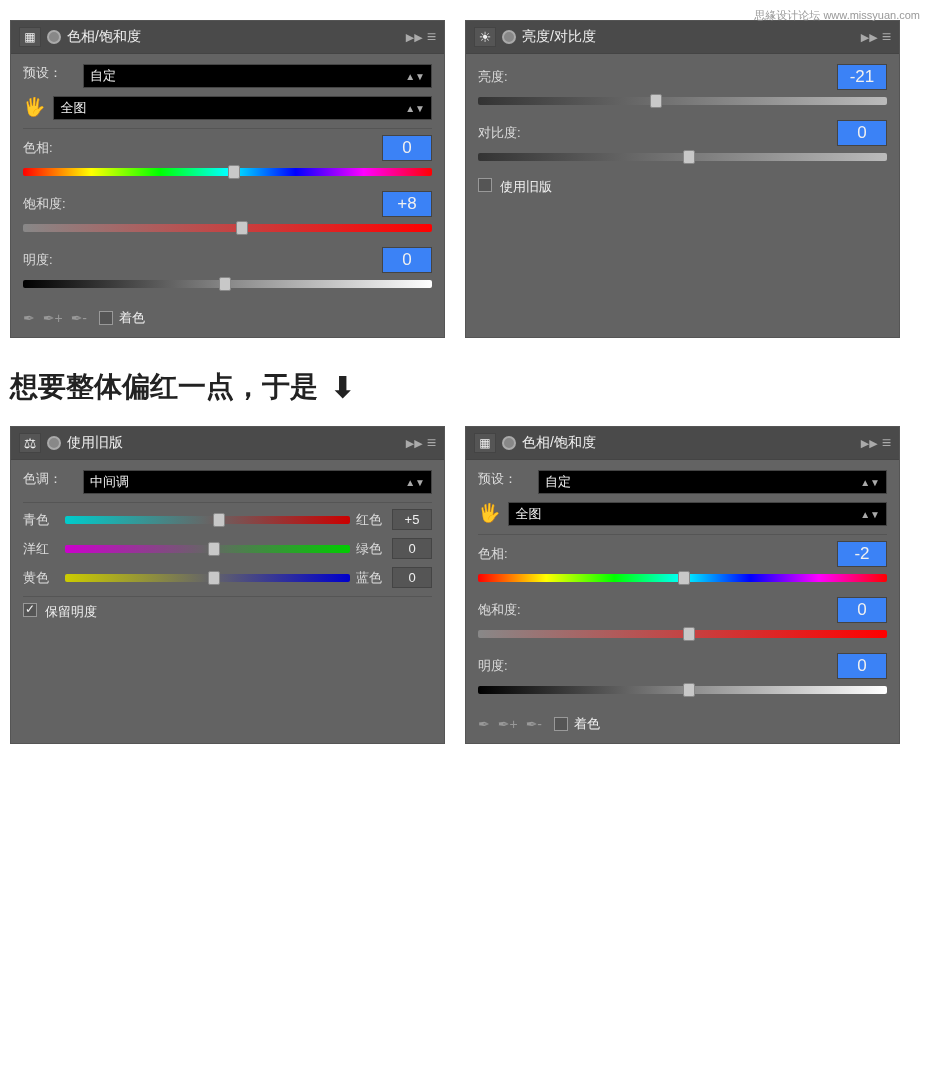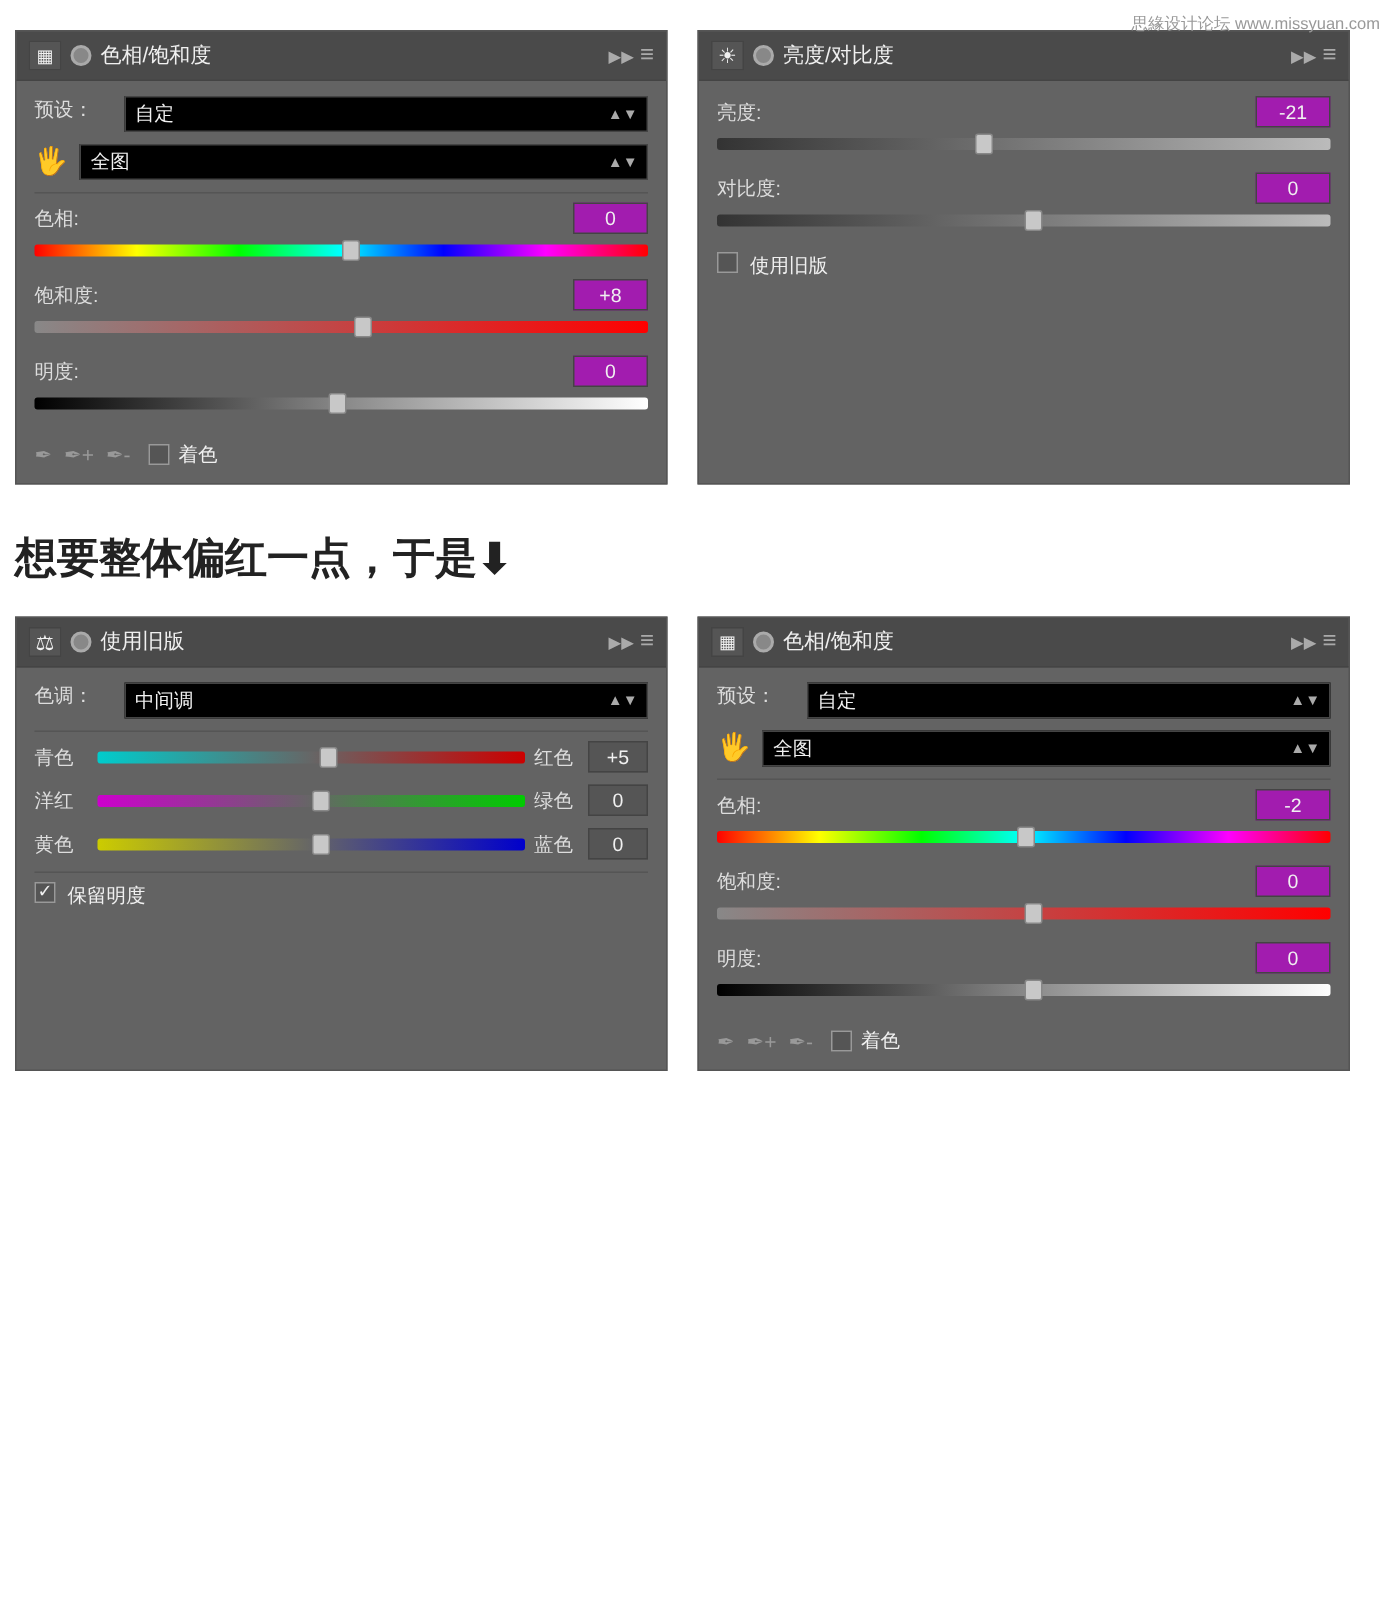--- a/index.html
+++ b/index.html
@@ -113,27 +113,27 @@
     }
 
     .slider-label-row {
       display: flex;
       justify-content: space-between;
       align-items: center;
       margin-bottom: 2px;
     }
 
     .slider-value-box {
-      background: #a21caf;
+      background: #3b82f6;
       border: 1px solid #444;
       color: #f0f0f0;
       width: 50px;
       text-align: center;
       padding: 2px 4px;
-      font-size: 13px;
+      font-size: 17px;
     }
 
     .slider-track-container {
       position: relative;
       height: 18px;
       display: flex;
       align-items: center;
     }
 
     .slider-track {
@@ -234,21 +234,21 @@
       display: block;
     }
 
     .middle-text {
       padding: 30px 10px 20px 10px;
       font-size: 28px;
       font-weight: bold;
       color: #222;
       display: flex;
       align-items: center;
-      gap: 0;
+      gap: 13px;
     }
 
     .down-arrow {
       font-size: 28px;
       color: #222;
     }
 
     
     .cb-slider-row {
       display: flex;

